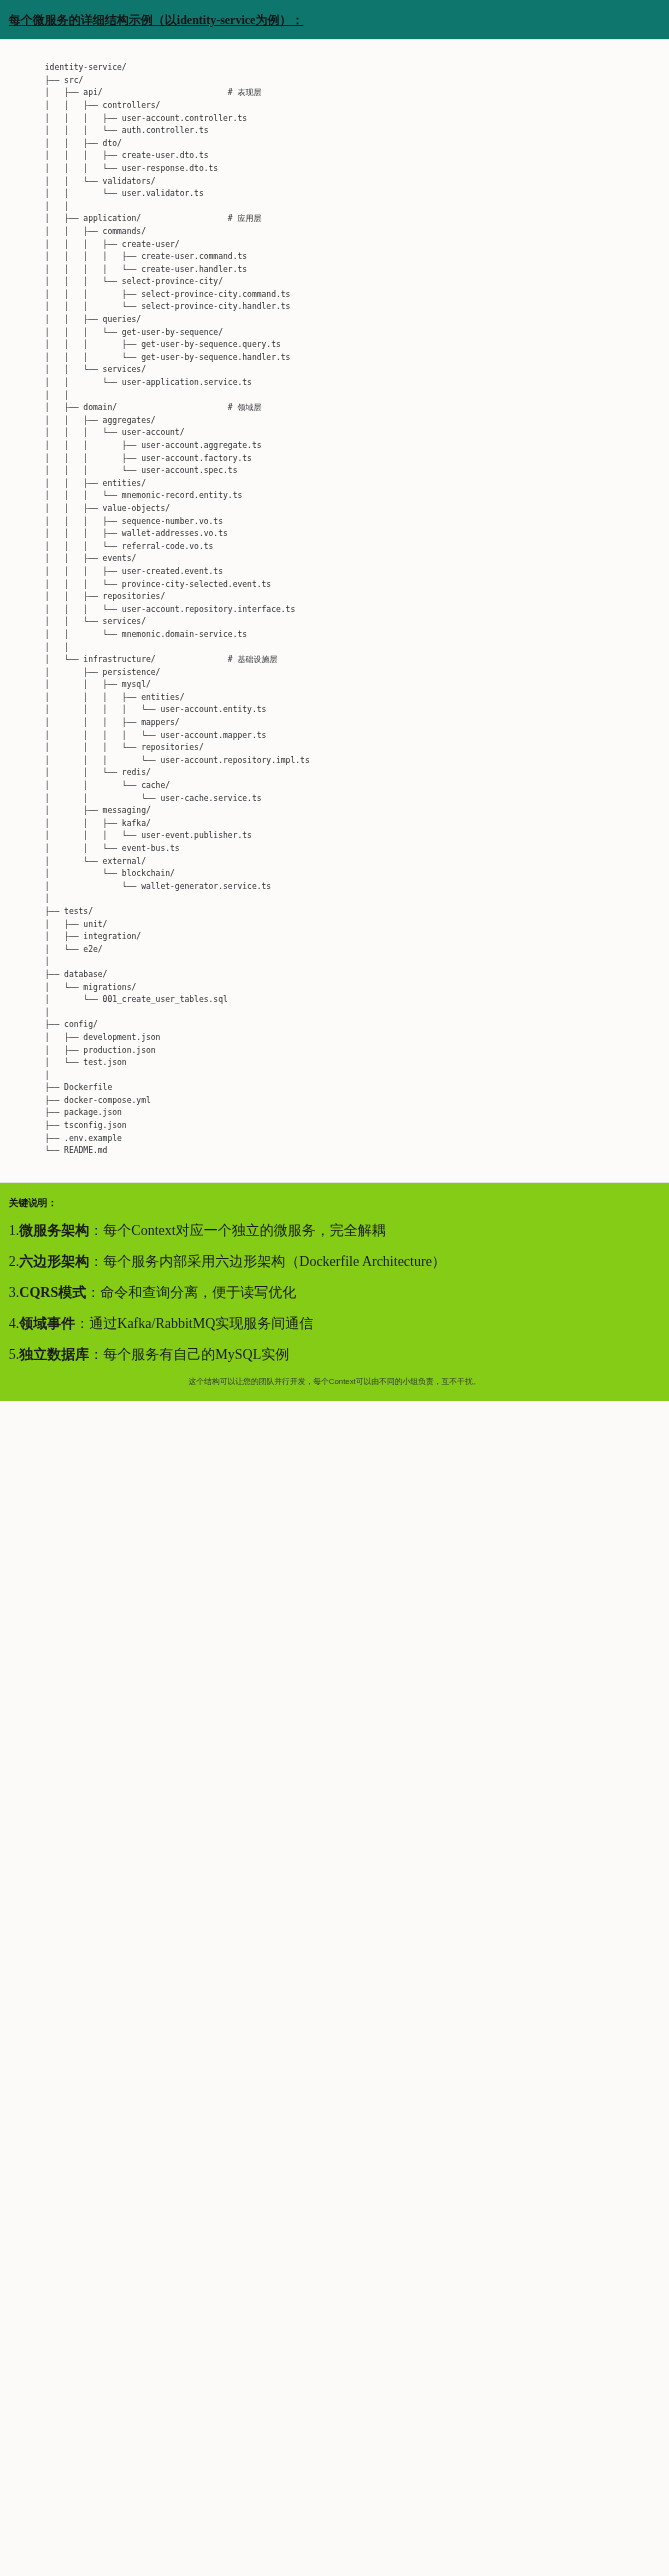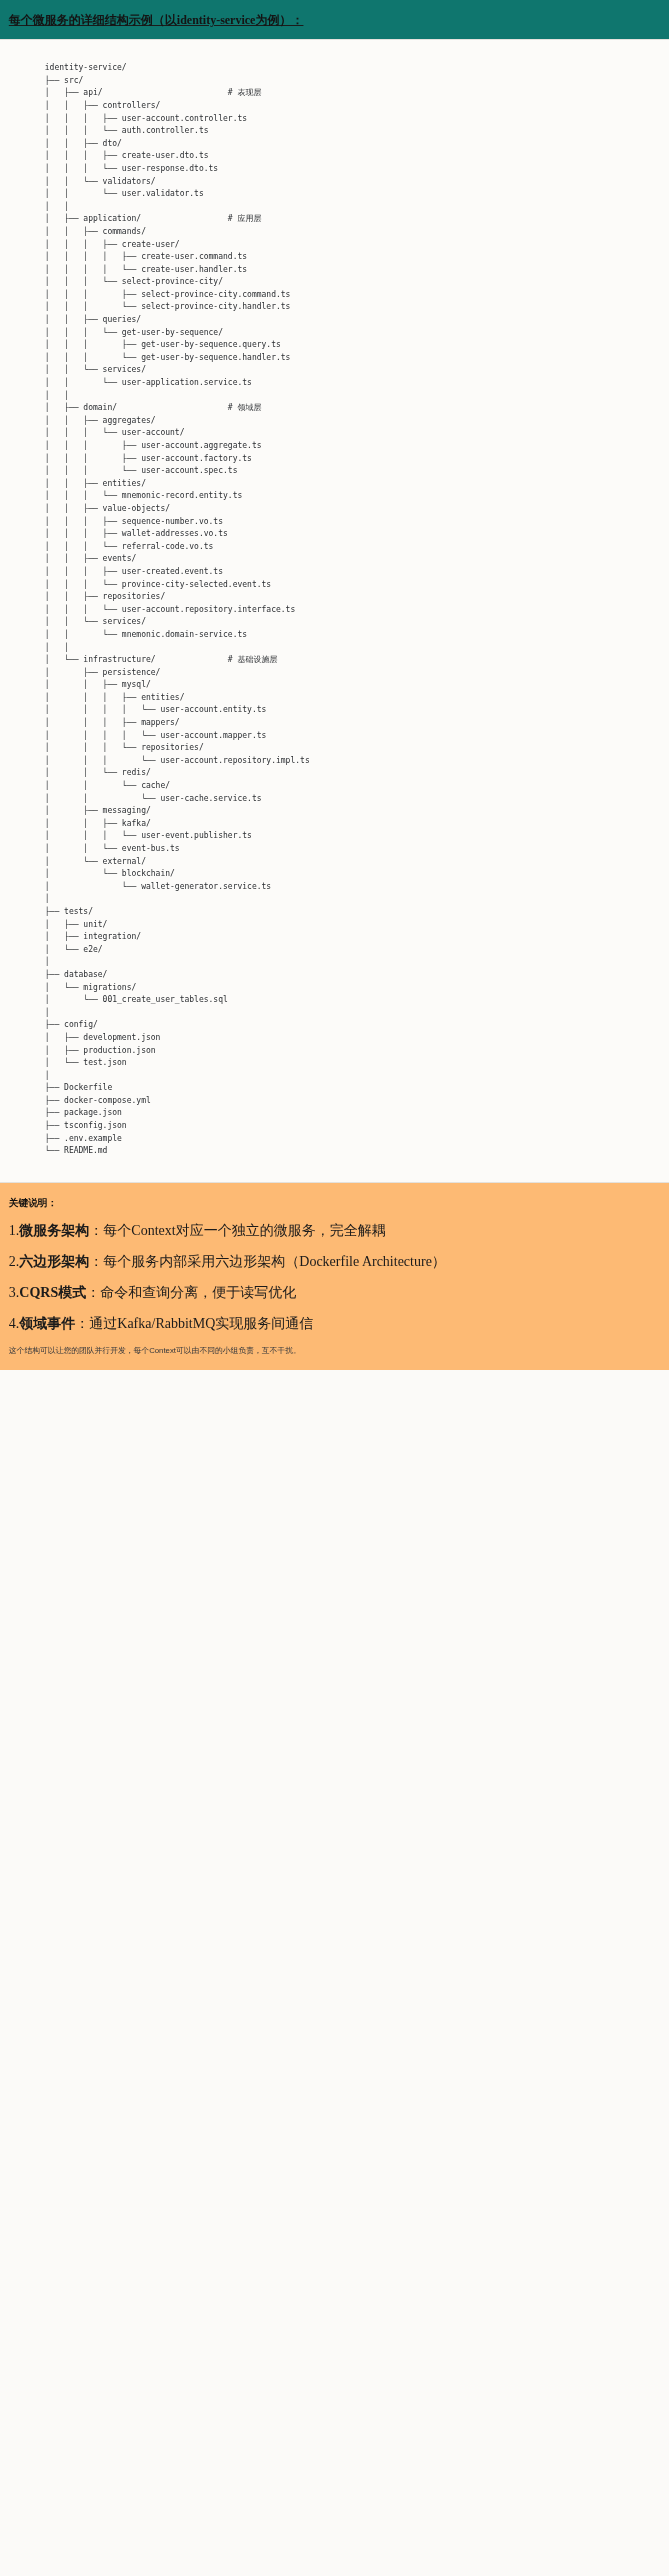--- a/index.html
+++ b/index.html
@@ -41,21 +41,21 @@
     line-height: 12.6px;
     color: #2a2d31;
     white-space: pre;
     letter-spacing: 0px;
     tab-size: 4;
     margin-left: 36px;
   }
 
   
   .notes-block {
-    background: #fdba74;
+    background: #84cc16;
     padding: 13.8px 8.8px 10px 8.8px;
   }
   .notes-heading {
     font-size: 9.7px;
     font-weight: bold;
     color: #111;
     margin: 0 0 11.3px 0;
     font-family: "Liberation Serif", "DejaVu Serif", serif;
   }
   .note-item {
@@ -70,20 +70,21 @@
   .note-item .sep { font-weight: normal; }
   .note-item .dsc { font-weight: normal; }
 
   .closing {
     font-size: 7.8px;
     line-height: 1.5;
     color: #33363b;
     margin: 0 0 0 0;
     padding-bottom: 3.8px;
     font-family: "Liberation Sans", sans-serif;
+    text-align: center;
   }
 </style>
 </head>
 <body>
 
 <div class="title-block">
   <div class="title-text">每个微服务的详细结构示例（以identity-service为例）：</div>
 </div>
 
 <div class="tree-block">
@@ -176,16 +177,17 @@
 └── README.md</code></pre>
 </div>
 
 <div class="notes-block">
   <div class="notes-heading">关键说明：</div>
   <div id="notes-list">
       <div class="note-item"><span class="idx">1.</span><span class="nm">微服务架构</span><span class="sep">：</span><span class="dsc">每个Context对应一个独立的微服务，完全解耦</span></div>
       <div class="note-item"><span class="idx">2.</span><span class="nm">六边形架构</span><span class="sep">：</span><span class="dsc">每个服务内部采用六边形架构（Dockerfile Architecture）</span></div>
       <div class="note-item"><span class="idx">3.</span><span class="nm">CQRS模式</span><span class="sep">：</span><span class="dsc">命令和查询分离，便于读写优化</span></div>
       <div class="note-item"><span class="idx">4.</span><span class="nm">领域事件</span><span class="sep">：</span><span class="dsc">通过Kafka/RabbitMQ实现服务间通信</span></div>
+      <div class="note-item"><span class="idx">5.</span><span class="nm">独立数据库</span><span class="sep">：</span><span class="dsc">每个服务有自己的MySQL实例</span></div>
     </div>
   <div class="closing">这个结构可以让您的团队并行开发，每个Context可以由不同的小组负责，互不干扰。</div>
 </div>
 
 
 </body></html>

